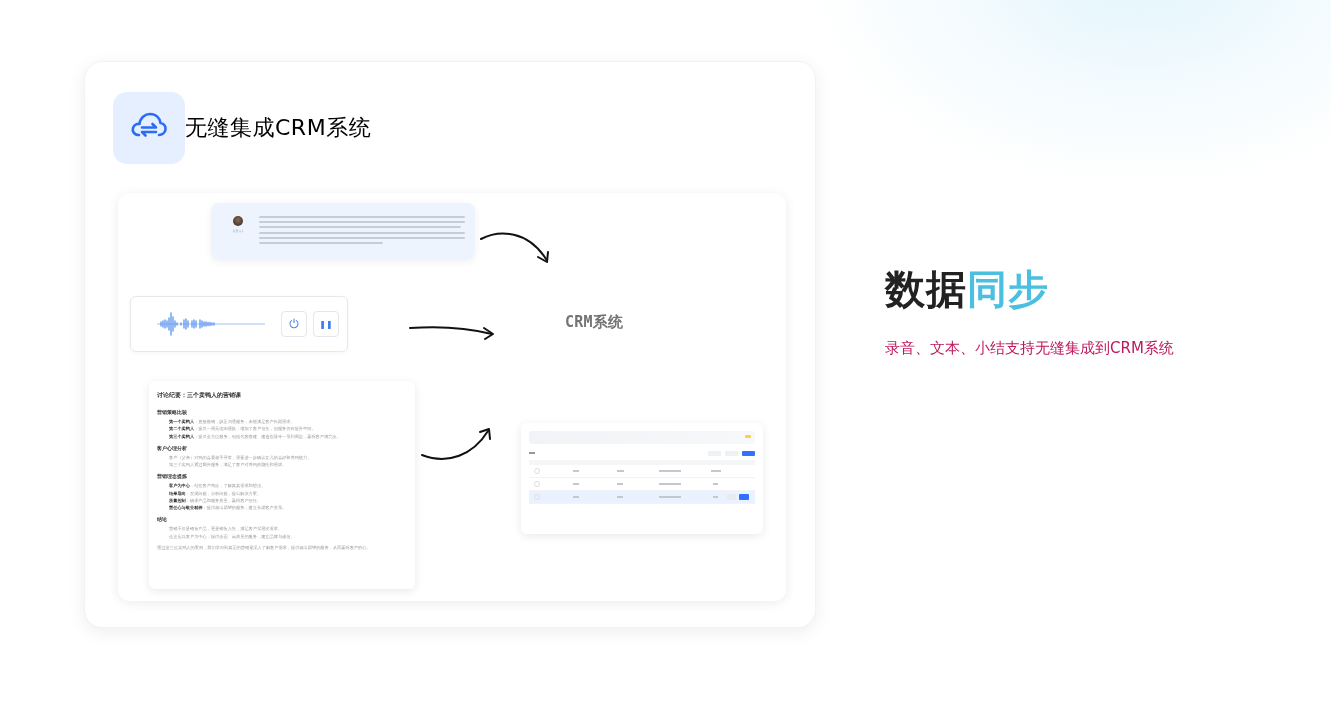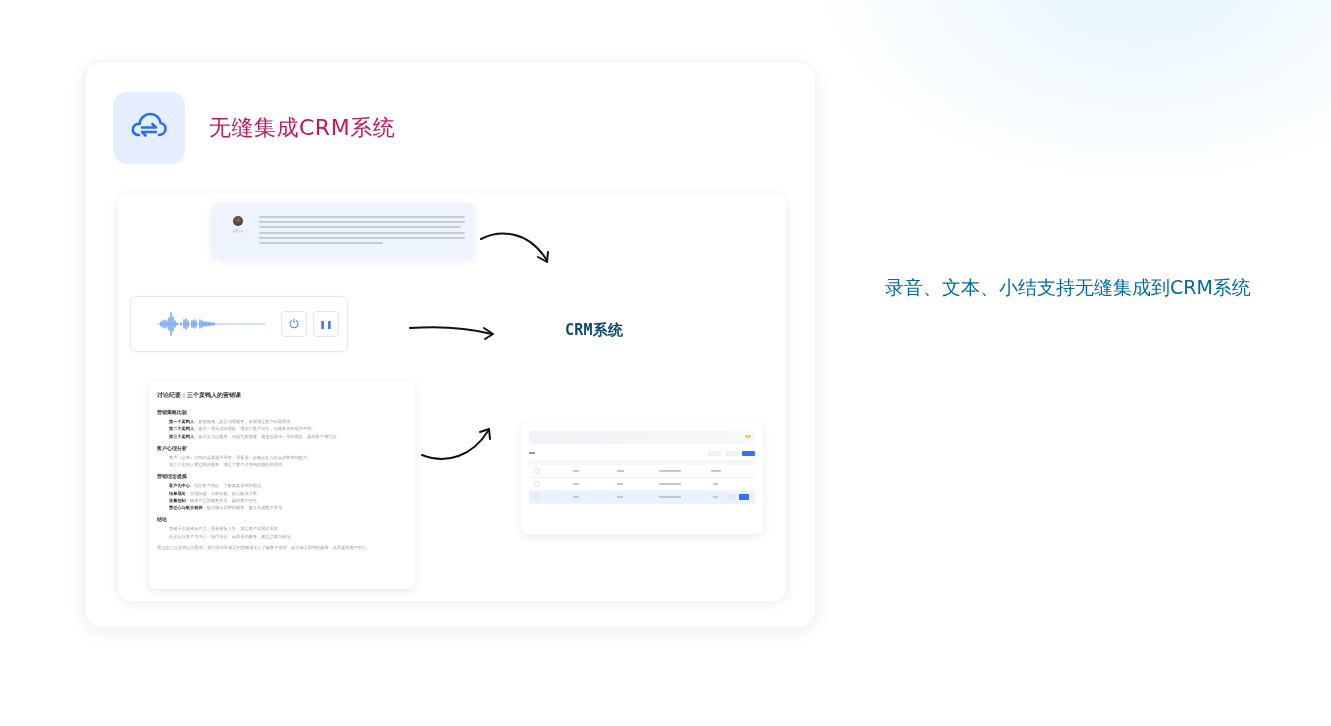--- a/index.html
+++ b/index.html
@@ -5,40 +5,40 @@
   * { box-sizing: border-box; margin: 0; padding: 0; }
   html, body { width: 1331px; height: 726px; overflow: hidden; background: #ffffff; font-family: "DejaVu Sans", "Liberation Sans", sans-serif; }
   .page { position: relative; width: 1331px; height: 726px; background: #fff; overflow: hidden; }
   .glow { position: absolute; left: 820px; top: -120px; width: 640px; height: 300px; border-radius: 50%;
     background: radial-gradient(ellipse at 50% 30%, rgba(222,244,252,0.9) 0%, rgba(236,248,253,0.6) 40%, rgba(255,255,255,0) 75%); }
 
   .card { position: absolute; left: 84px; top: 61px; width: 732px; height: 567px; background: #fff; border-radius: 18px;
     box-shadow: 0 4px 18px rgba(0,0,0,0.07); border: 1px solid #f1f2f4; }
   .card-head { position: absolute; left: 28px; top: 30px; display: flex; align-items: center; }
   .icon-tile { width: 72px; height: 72px; border-radius: 14px; background: #e6efff; display: flex; align-items: center; justify-content: center; }
-  .card-title { margin-left: 24px; font-size: 22px; color: #be185d; font-weight: 500; letter-spacing: 0.5px; }
+  .card-title { font-size: 22px; color: #000000; font-weight: 500; letter-spacing: 0.5px; }
 
   .canvas { position: absolute; left: 33px; top: 131px; width: 668px; height: 408px; background: #fff; border-radius: 12px;
     box-shadow: 0 2px 12px rgba(0,0,0,0.08); }
 
   .snippet { position: absolute; left: 93px; top: 10px; width: 264px; height: 57px; background: #eef4fe; border-radius: 8px;
     box-shadow: 0 2px 8px rgba(0,0,0,0.06); padding: 10px 10px 8px 12px; display: flex; }
   .snip-avatar { width: 30px; display: flex; flex-direction: column; align-items: center; }
   .avatar { width: 10px; height: 10px; border-radius: 50%; background: radial-gradient(circle at 50% 40%, #8a6a55 0%, #4a3a30 70%); margin-top: 3px; }
   .avatar-name { font-size: 3px; color: #9aa; margin-top: 3px; white-space: nowrap; }
   .snip-lines { flex: 1; margin-left: 6px; }
   .snip-line { height: 2px; background: #b8c0cc; border-radius: 1px; margin: 3px 0 3.2px 0; opacity: 0.75; }
 
   .audio { position: absolute; left: 12px; top: 103px; width: 218px; height: 56px; border-radius: 6px; background: #fff;
     border: 1px solid #e6e8ec; box-shadow: 0 1px 4px rgba(0,0,0,0.04); }
   .wave { position: absolute; left: 26px; top: 14px; }
   .audio-btn { position: absolute; top: 14px; width: 26px; height: 26px; border: 1px solid #e3e6ea; border-radius: 4px; background: #fff;
     display: flex; align-items: center; justify-content: center; color: #3b7cf0; font-size: 12px; }
 
-  .crm-label { position: absolute; left: 447px; top: 128px; font-family: "DejaVu Sans Mono", monospace; font-size: 15px; font-weight: bold; color: #0c4a6e; letter-spacing: 0.2px; }
+  .crm-label { position: absolute; left: 447px; top: 120px; font-family: "DejaVu Sans Mono", monospace; font-size: 15px; font-weight: bold; color: #737373; letter-spacing: 0.2px; }
 
   .doc { position: absolute; left: 31px; top: 188px; width: 266px; height: 208px; background: #fff; border-radius: 6px;
     box-shadow: 0 2px 10px rgba(0,0,0,0.09); padding: 10px 8px; overflow: hidden; }
   .doc-title { font-size: 6px; font-weight: bold; color: #333; margin-bottom: 9px; }
   .doc-h { font-size: 5px; font-weight: bold; color: #333; margin: 6px 0 4px 0; }
   .doc-row { font-size: 4.2px; color: #999; margin: 2.4px 0 2.4px 12px; white-space: nowrap; }
   .doc-row b { color: #333; }
   .doc-plain { font-size: 4.2px; color: #999; margin: 2.4px 0 2.4px 12px; white-space: nowrap; }
   .doc-foot { font-size: 4.2px; color: #999; margin-top: 6px; white-space: nowrap; }
 
@@ -52,21 +52,21 @@
   .mini-btn.primary { background: #3370ff; }
   .crm-hdr { height: 5px; background: #f5f6f8; margin-top: 3px; }
   .crm-row { height: 13px; border-bottom: 1px solid #f2f3f5; position: relative; }
   .crm-row.sel { background: #eaf1ff; }
   .crm-row .ic { position: absolute; left: 5px; top: 3px; width: 6px; height: 6px; border-radius: 50%; border: 1px solid #ddd; }
   .crm-row .c { position: absolute; top: 5px; height: 1.5px; background: #c4c8ce; }
 
   .hero { position: absolute; left: 885px; top: 263px; }
   .hero-title { font-size: 40px; font-weight: bold; color: #222; letter-spacing: 1px; line-height: 52px; }
   .hero-title .accent { color: #4bbfdf; }
-  .hero-sub { margin-top: 12px; font-size: 19px; color: #0369a1; }
+  .hero-sub { margin-top: 24px; font-size: 15px; color: #be185d; }
   .cta { position: absolute; left: 885px; top: 390px; width: 136px; height: 56px; border-radius: 28px;
     background: linear-gradient(90deg, #1e6bff 0%, #5c6af4 55%, #8a63ee 100%); color: #fff; font-size: 21px;
     display: flex; align-items: center; justify-content: center; letter-spacing: 1px; border: none; }
 </style>
 </head>
 <body>
 
 <div class="page">
   <div class="glow"></div>
 
@@ -214,16 +214,19 @@
           <div class="c" style="left:130px;width:22px"></div>
           <div class="c" style="left:184px;width:5px"></div>
           <div style="position:absolute;left:198px;top:3px;width:9px;height:6px;background:#e9ebee;border-radius:1px"></div>
           <div style="position:absolute;left:210px;top:3px;width:10px;height:6px;background:#3370ff;border-radius:1px"></div>
         </div>
       </div>
     </div>
   </div>
 
   <div class="hero">
+    <div class="hero-title">
+      <span>数据</span><span class="accent">同步</span>
+    </div>
     <div class="hero-sub">录音、文本、小结支持无缝集成到CRM系统</div>
   </div>
 
 </div>
 
 </body></html>

